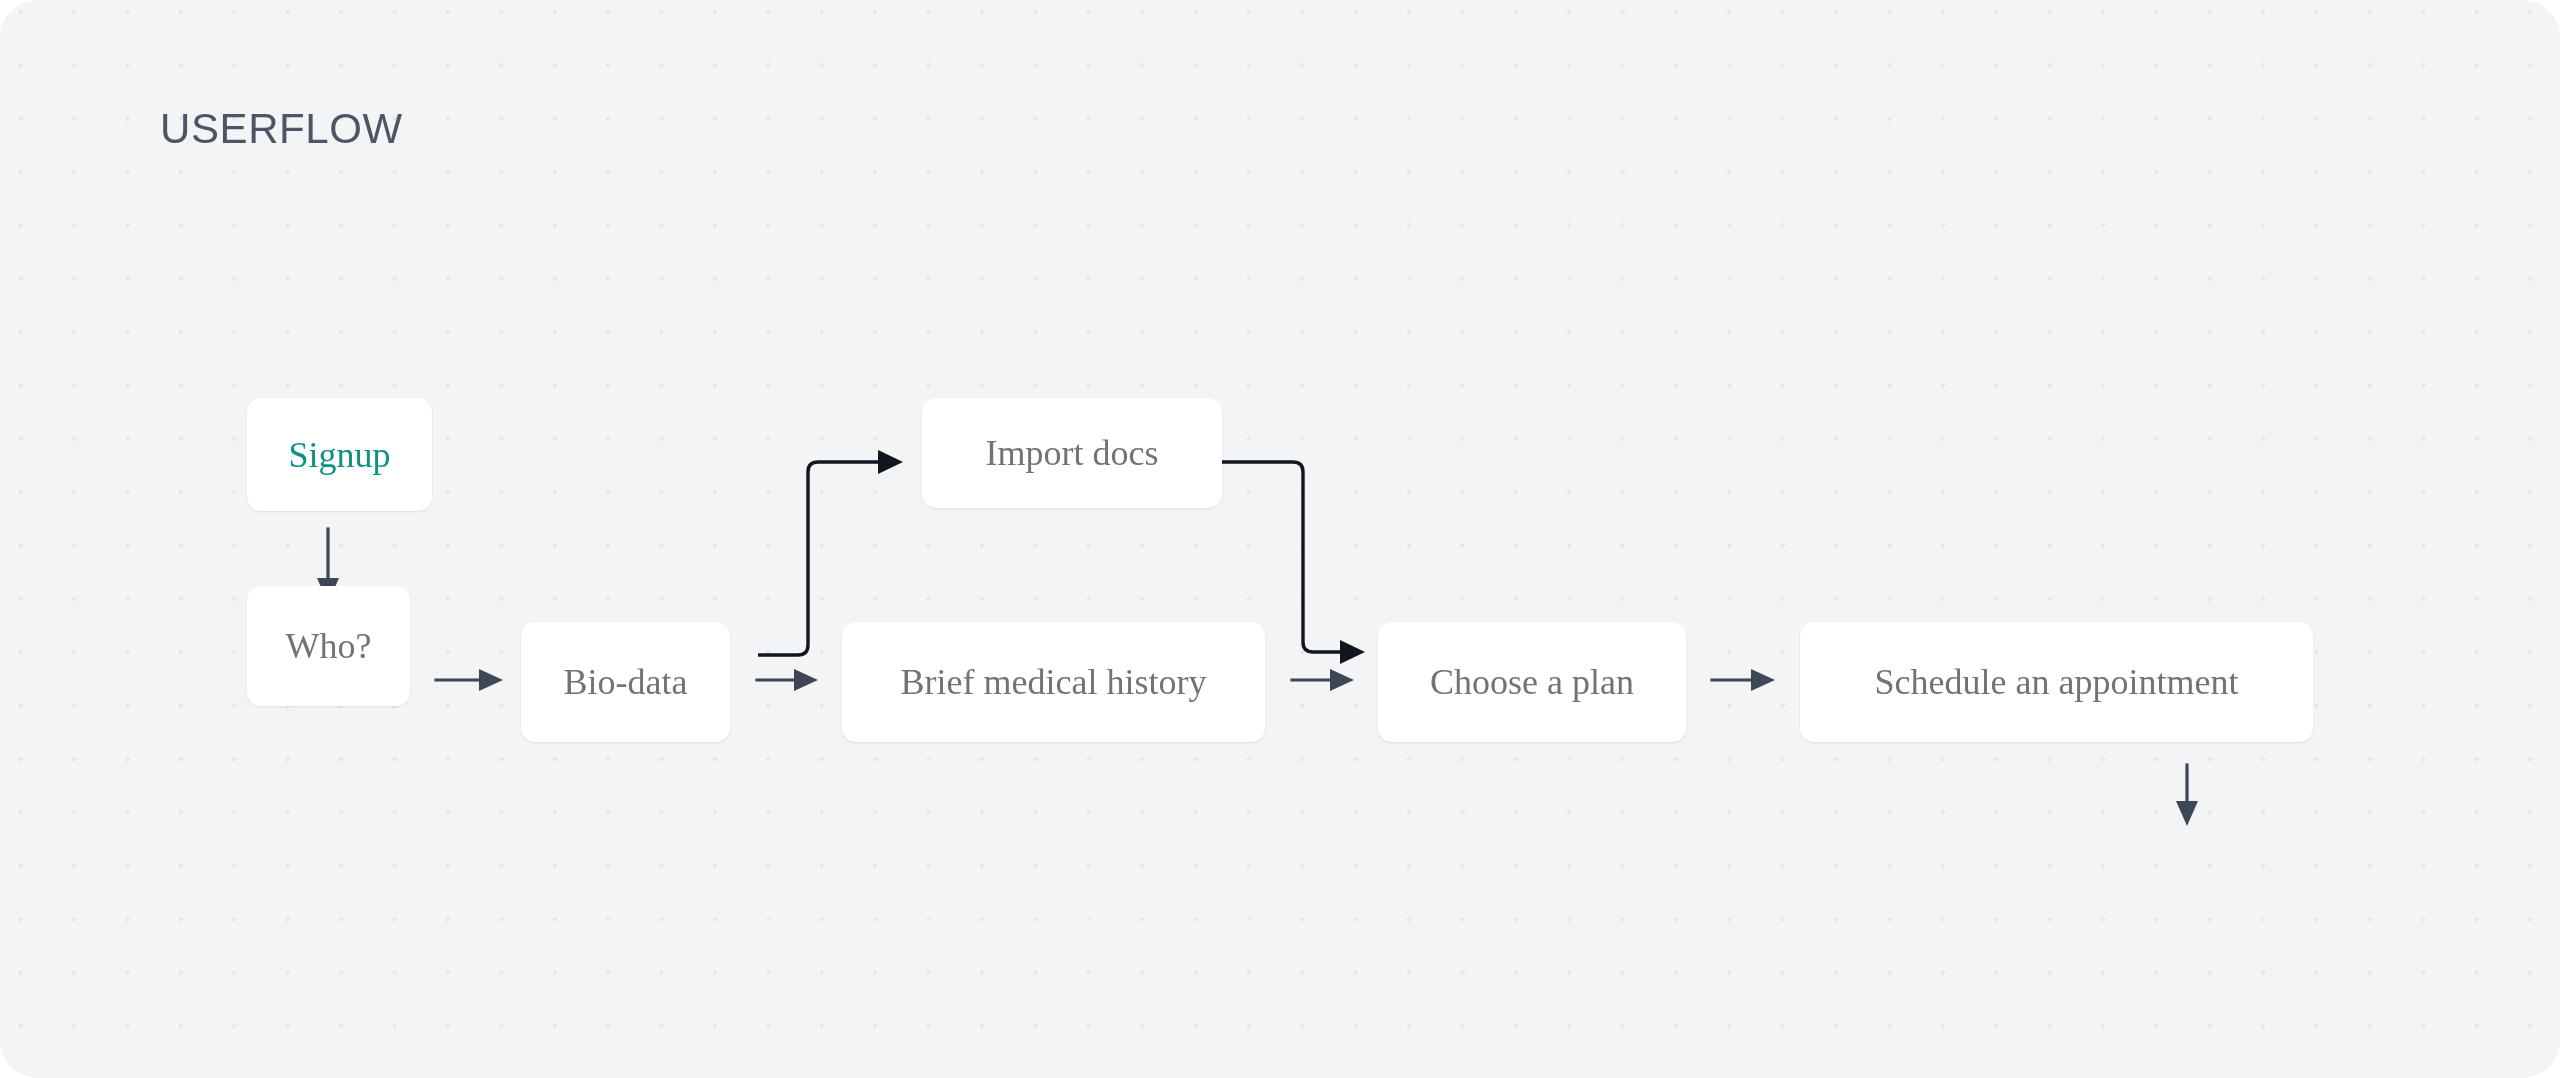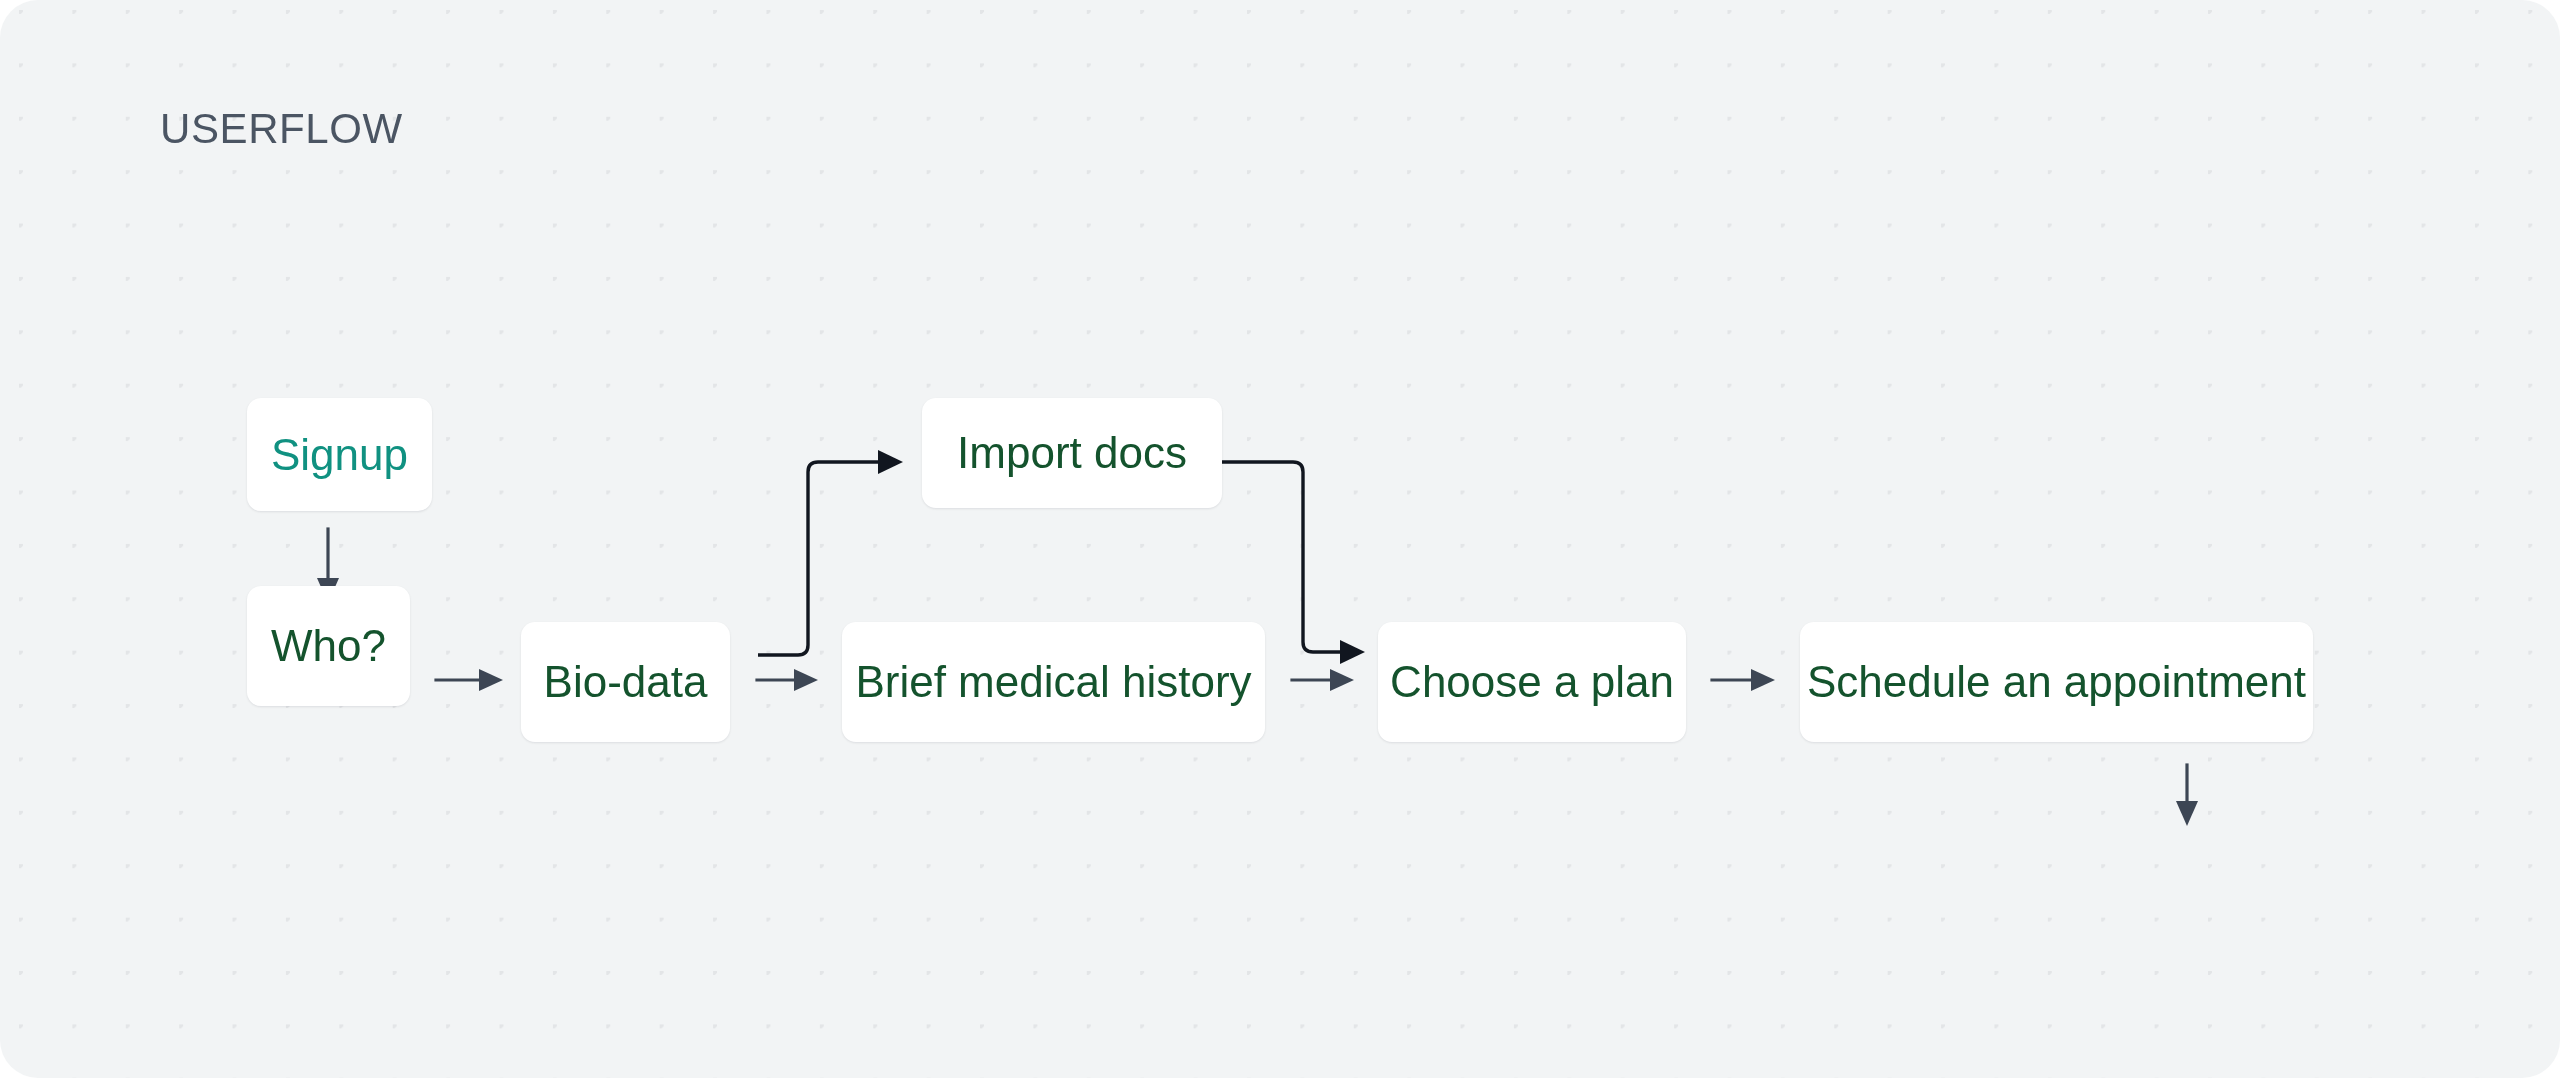--- a/index.html
+++ b/index.html
@@ -45,26 +45,27 @@
     position: absolute;
     background: #ffffff;
     border-radius: 14px;
     display: flex;
     align-items: center;
     justify-content: center;
     box-shadow: 0 1px 3px rgba(16,24,40,0.06), 0 1px 2px rgba(16,24,40,0.04);
     box-sizing: border-box;
   }
   .node-label {
-    font-size: 44px;
+    font-size: 36px;
     line-height: 1;
     white-space: nowrap;
     font-weight: 400;
+    font-family: Liberation Serif, serif;
   }
-  .node.dark .node-label { color: #14532d; }
+  .node.dark .node-label { color: #737373; }
   .node.teal .node-label { color: #109181; }
 
   
   #node-signup         { left: 247px;  top: 398px; width: 185px; height: 113px; }
   #node-who            { left: 247px;  top: 586px; width: 163px; height: 120px; }
   #node-biodata        { left: 521px;  top: 622px; width: 209px; height: 120px; justify-content: center; }
   #node-import-docs    { left: 922px;  top: 398px; width: 300px; height: 110px; }
   #node-medical        { left: 842px;  top: 622px; width: 423px; height: 120px; }
   #node-plan           { left: 1378px; top: 622px; width: 308px; height: 120px; }
   #node-schedule       { left: 1800px; top: 622px; width: 513px; height: 120px; }

